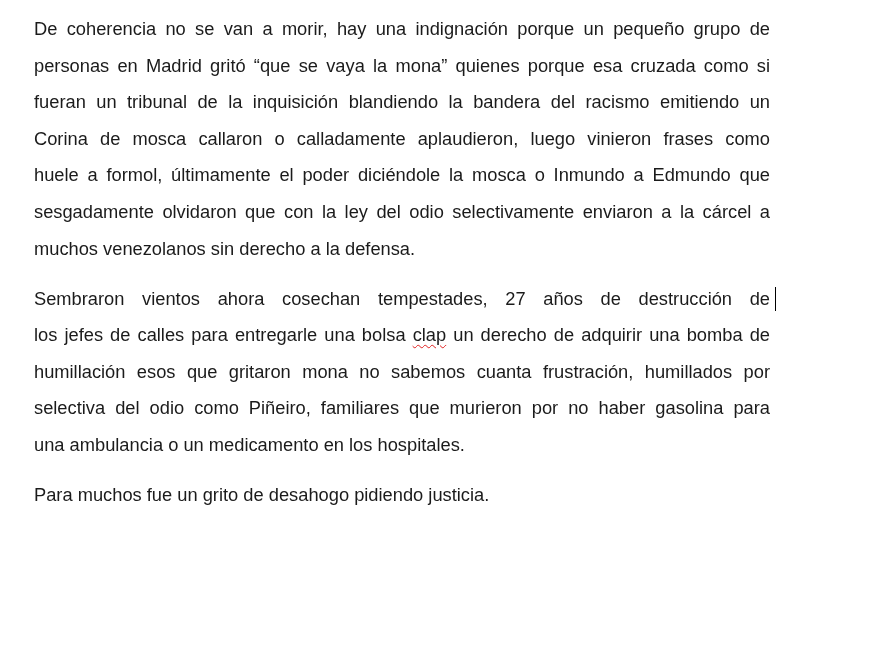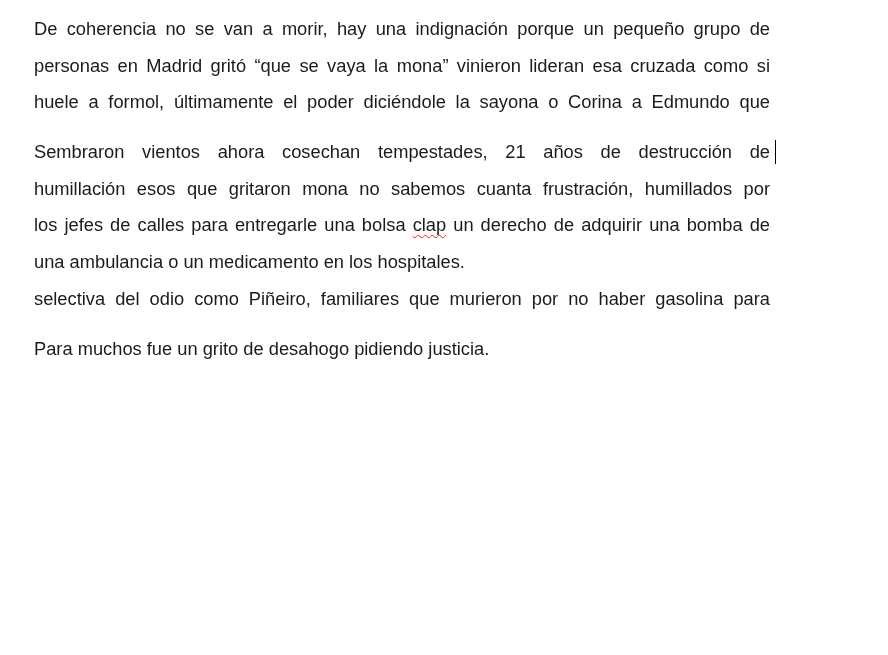--- a/index.html
+++ b/index.html
@@ -62,32 +62,36 @@
   }
 </style>
 </head>
 <body>
 
 <div class="page">
   <div class="text-body">
 
     <p class="paragraph">
       <span class="line">De coherencia no se van a morir, hay una indignación porque un pequeño grupo de</span>
-      <span class="line">personas en Madrid gritó “que se vaya la mona” vinieron lideran  esa cruzada como  si</span>
-      <span class="line">huele a formol, últimamente el poder diciéndole la sayona o Corina a Edmundo que</span>
+      <span class="line">personas en Madrid gritó “que se vaya la mona” quienes porque  esa cruzada como  si</span>
+      <span class="line">fueran un tribunal de la inquisición blandiendo la bandera del racismo emitiendo un</span>
+      <span class="line">Corina de mosca  callaron o calladamente aplaudieron, luego vinieron frases como</span>
+      <span class="line">huele a formol, últimamente el poder diciéndole la mosca o Inmundo a Edmundo que</span>
+      <span class="line">sesgadamente olvidaron que con la ley del odio selectivamente enviaron a la cárcel a</span>
+      <span class="line last">muchos venezolanos sin derecho a la defensa.</span>
     </p>
 
     <div class="para-gap-1"></div>
 
     <p class="paragraph">
-      <span class="line"><span>Sembraron vientos ahora cosechan tempestades, 21 años de destrucción de</span><span class="caret"></span></span>
+      <span class="line"><span>Sembraron vientos ahora cosechan tempestades, 27 años de destrucción de</span><span class="caret"></span></span>
+      <span class="line"><span>los jefes de calles para entregarle una bolsa </span><span class="spell">clap</span><span> un derecho de adquirir una bomba de</span></span>
       <span class="line">humillación esos que gritaron mona no sabemos cuanta frustración, humillados por</span>
-      <span class="line"><span>los jefes de calles para entregarle una bolsa </span><span class="spell">clap</span><span> un derecho de adquirir una bomba de</span></span>
+      <span class="line">selectiva del odio como Piñeiro, familiares que murieron por no haber gasolina para</span>
       <span class="line last">una ambulancia o un medicamento en los hospitales.</span>
-      <span class="line">selectiva del odio como Piñeiro, familiares que murieron por no haber gasolina para</span>
     </p>
 
     <div class="para-gap-2"></div>
 
     <p class="paragraph">
       <span class="line last">Para muchos fue un grito de desahogo pidiendo justicia.</span>
     </p>
 
   </div>
 </div>

